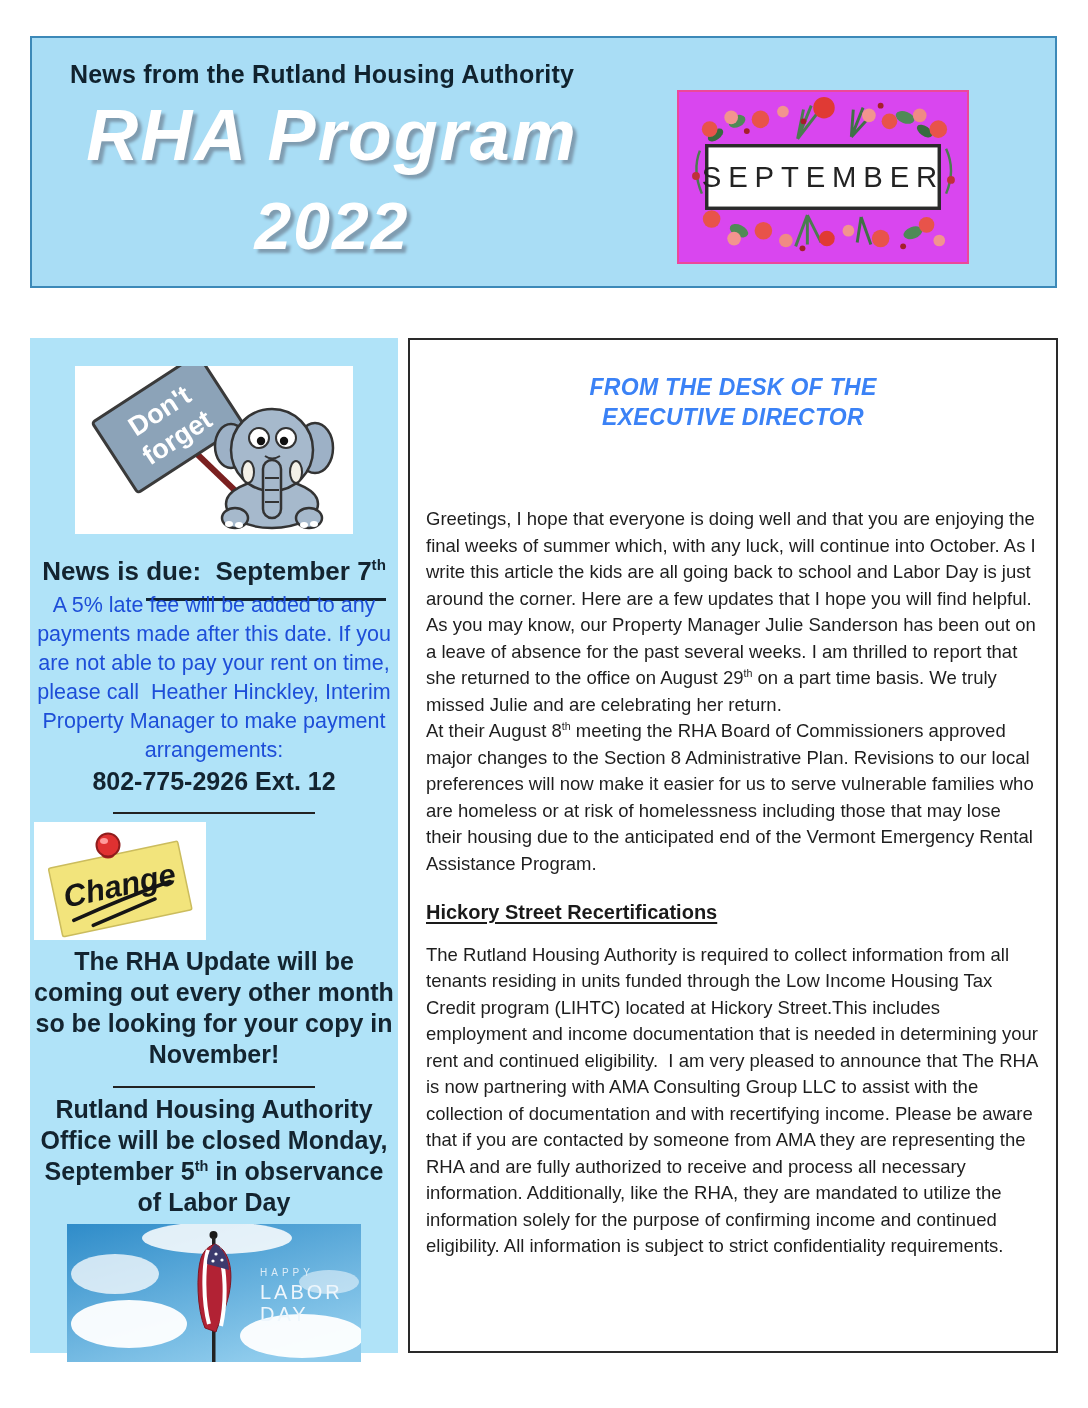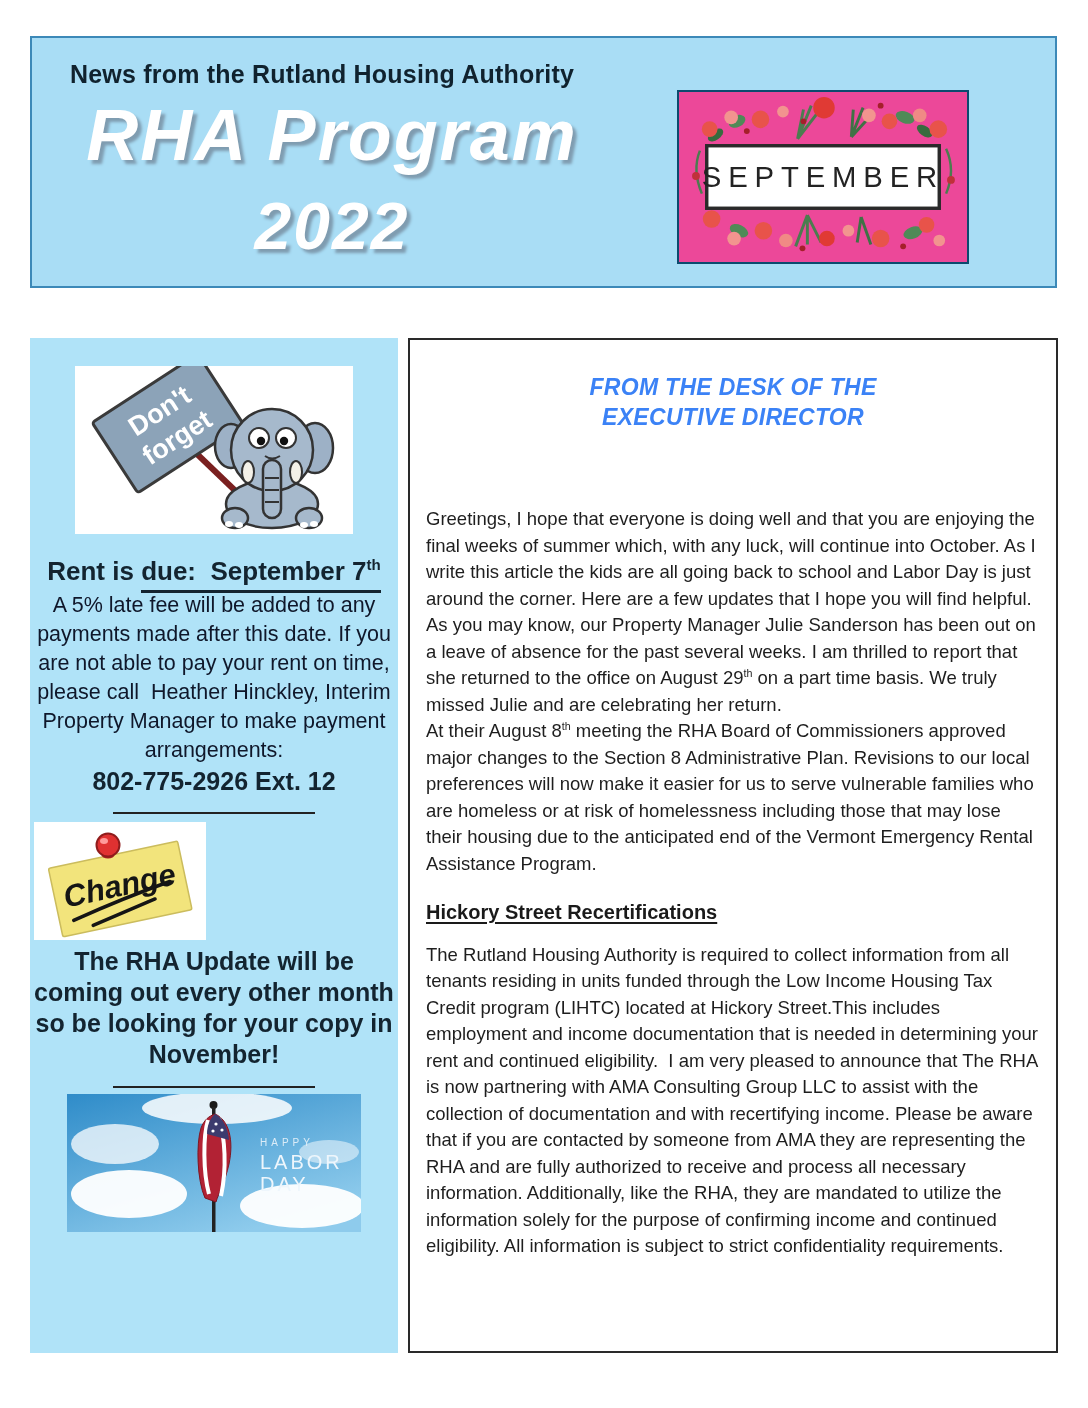--- a/index.html
+++ b/index.html
@@ -20,43 +20,43 @@
   .masthead .t1, .masthead .t2 {
     font-weight:bold; font-style:italic; color:#ffffff;
     text-shadow:4px 4px 3px #7f9cb0;
     letter-spacing:2px; line-height:1.05;
   }
   .masthead .t1 { font-size:72px; }
   .masthead .t2 { font-size:66px; margin-top:18px; }
 
   .september-badge {
     position:absolute; left:645px; top:52px; width:292px; height:174px;
-    background:#ec4899; border:2px solid #0c4a6e;
+    background:#d946ef; border:2px solid #ec4899;
   }
   .september-badge svg { display:block; width:100%; height:100%; }
 
   
   .sidebar {
     position:absolute; left:30px; top:338px; width:368px; height:1015px;
     background:#b0e3f8; color:#17242f;
   }
   .img-box { background:#ffffff; }
   .elephant-box { width:278px; height:168px; margin:28px auto 0; }
   .elephant-box svg, .change-box svg, .labor-box svg { display:block; width:100%; height:100%; }
 
   .rent-heading {
     margin-top:22px; text-align:center;
     font-size:26px; font-weight:bold; color:#132430;
   }
-  .rent-heading .u { border-bottom:3px solid #132430; padding-bottom:4px; }
+  .rent-heading .u { border-bottom:3px solid #132430; padding-bottom:12px; }
   sup { font-size:58%; vertical-align:super; line-height:0; }
 
   .rent-body {
     margin:4px 6px 0; text-align:center;
-    font-size:21.5px; line-height:29px; color:#0f172a;
+    font-size:21.5px; line-height:29px; color:#1d4ed8;
   }
   .rent-phone { margin-top:2px; text-align:center; font-size:25px; font-weight:bold; color:#132430; }
 
   .divider { width:202px; border-top:2.5px solid #222; margin:16px auto 0; }
 
   .change-box { width:172px; height:118px; margin:8px 0 0 4px; }
 
   .notice {
     margin:6px 4px 0; text-align:center;
     font-size:25px; font-weight:bold; line-height:31px; color:#132430;
@@ -181,21 +181,21 @@
           <path d="M190,112 h14 M190,124 h14 M190,136 h14" stroke="#333" stroke-width="1.8"></path>
           <ellipse cx="154" cy="158" rx="4" ry="3" fill="#ffffff"></ellipse>
           <ellipse cx="164" cy="159" rx="4" ry="3" fill="#ffffff"></ellipse>
           <ellipse cx="229" cy="159" rx="4" ry="3" fill="#ffffff"></ellipse>
           <ellipse cx="239" cy="158" rx="4" ry="3" fill="#ffffff"></ellipse>
         </g>
       </svg>
     </div>
 
     <div class="rent-heading">
-      <span>Rent is </span><span class="u"><span>due:&nbsp; September 7</span><sup>th</sup></span>
+      <span>News is </span><span class="u"><span>due:&nbsp; September 7</span><sup>th</sup></span>
     </div>
 
     <p class="rent-body">A 5% late fee will be added to any payments made after this date. If you are not able to pay your rent on time, please call &nbsp;Heather Hinckley, Interim Property Manager to make payment arrangements:</p>
     <p class="rent-phone">802-775-2926 Ext. 12</p>
 
     <div class="divider"></div>
 
     <div class="img-box change-box">
       <svg viewBox="0 0 172 118">
         <rect x="0" y="0" width="172" height="118" fill="#ffffff"></rect>
@@ -210,20 +210,21 @@
           <circle cx="74" cy="23" r="11.5" fill="#e03131" stroke="#8f1c1c" stroke-width="2"></circle>
           <ellipse cx="70" cy="19" rx="4" ry="3" fill="#ff9a9a"></ellipse>
         </g>
       </svg>
     </div>
 
     <p class="notice">The RHA Update will be coming out every other month so be looking for your copy in November!</p>
 
     <div class="divider"></div>
 
+    <p class="notice"><span>Rutland Housing Authority Office will be closed Monday, September 5</span><sup>th</sup><span> in observance of Labor Day</span></p>
 
     <div class="img-box labor-box">
       <svg viewBox="0 0 294 138">
         <defs>
           <linearGradient id="sky" x1="0" y1="0" x2="0.6" y2="1">
             <stop offset="0" stop-color="#2f8cc9"></stop>
             <stop offset="1" stop-color="#8ecbec"></stop>
           </linearGradient>
         </defs>
         <rect x="0" y="0" width="294" height="138" fill="url(#sky)"></rect>

